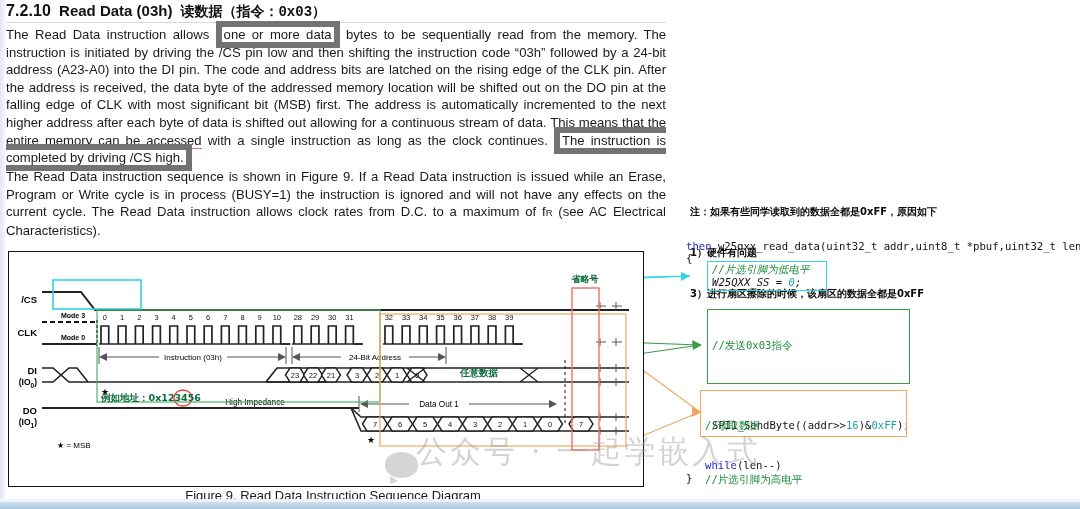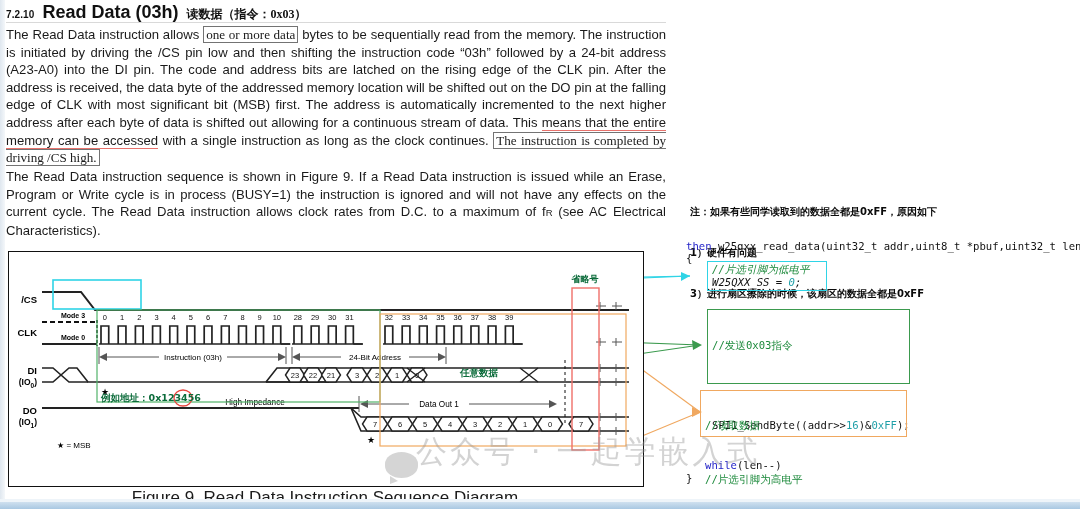--- a/index.html
+++ b/index.html
@@ -9,30 +9,30 @@
     font-family:"Liberation Sans","DejaVu Sans",sans-serif;
     color:#111;
   }
   #page{position:absolute;inset:0;background:#fff;}
   .edge-l{position:absolute;left:0;top:0;width:5px;height:509px;background:linear-gradient(to right,#dfe7ef,#f4f7fa);}
   .edge-b{position:absolute;left:0;bottom:0;width:1080px;height:7px;background:linear-gradient(to bottom,#cfe0ef,#a9c8e2);}
   .edge-b2{position:absolute;left:0;bottom:7px;width:1080px;height:3px;background:#eef4f9;}
 
   
   #heading{position:absolute;left:6px;top:2px;display:flex;align-items:baseline;gap:8px;}
-  .h-num{font-size:10px;font-weight:bold;letter-spacing:.1px;}
-  .h-title{font-size:18px;font-weight:bold;}
-  .h-cn{font-size:12px;font-weight:bold;color:#111;font-family:Liberation Serif, serif;}
+  .h-num{font-size:16px;font-weight:bold;letter-spacing:.1px;}
+  .h-title{font-size:15px;font-weight:bold;}
+  .h-cn{font-size:14px;font-weight:bold;color:#111;font-family:Liberation Mono, monospace;}
   .rule{position:absolute;left:6px;top:22px;width:660px;height:1px;background:#d9d9d9;}
 
   
   .para{position:absolute;font-size:13.1px;line-height:17.6px;text-align:justify;color:#1a1a1a;}
   #p1{left:6px;top:26px;width:660px;}
   #p2{left:6px;top:168px;width:660px;}
-  .boxed-red{border:1px solid #737373;padding:0 2px;font-family:Liberation Serif, serif;}
+  .boxed-red{border:6px solid #737373;padding:0 2px;}
   .ul-red{border-bottom:1px solid #e8726c;}
   .sub{font-size:9.5px;vertical-align:baseline;}
 
   
   #notes{position:absolute;left:690px;top:178px;font-size:10px;line-height:13.6px;
          font-family:"DejaVu Sans",sans-serif;font-weight:bold;color:#0b0b0b;white-space:pre;}
   .kw{color:#2424c8;}
   .num{color:#1f9fa8;}
   .cmt{color:#1d8a3c;}
 
@@ -49,21 +49,21 @@
   #snip-cs-high{left:705px;top:446px;}
   #fn-sig{left:686px;top:240px;}
   #brace-open{left:686px;top:252px;}
   #brace-close{left:686px;top:472px;}
 
   
   .arrow{position:absolute;}
 
   
   #figure{position:absolute;left:8px;top:251px;width:634px;height:234px;border:1px solid #111;background:#fff;}
-  #figcap{position:absolute;left:8px;top:488px;width:634px;text-align:center;font-size:17px;color:#1a1a1a;}
+  #figcap{position:absolute;left:16px;top:488px;width:634px;text-align:center;font-size:13px;color:#1a1a1a;}
 
   
   #wm{position:absolute;left:392px;top:431px;font-size:31px;color:rgba(150,150,150,.42);
       font-family:"DejaVu Sans",sans-serif;letter-spacing:3px;white-space:nowrap;margin-left:24px;}
   #wm-bubble{position:absolute;left:385px;top:452px;width:33px;height:26px;border-radius:50%/46%;
       background:rgba(150,150,150,.40);}
   #wm-bubble:after{content:"";position:absolute;left:5px;bottom:-6px;width:0;height:0;
       border-left:8px solid rgba(150,150,150,.40);border-top:5px solid transparent;border-bottom:3px solid transparent;}
 </style>
 </head>

